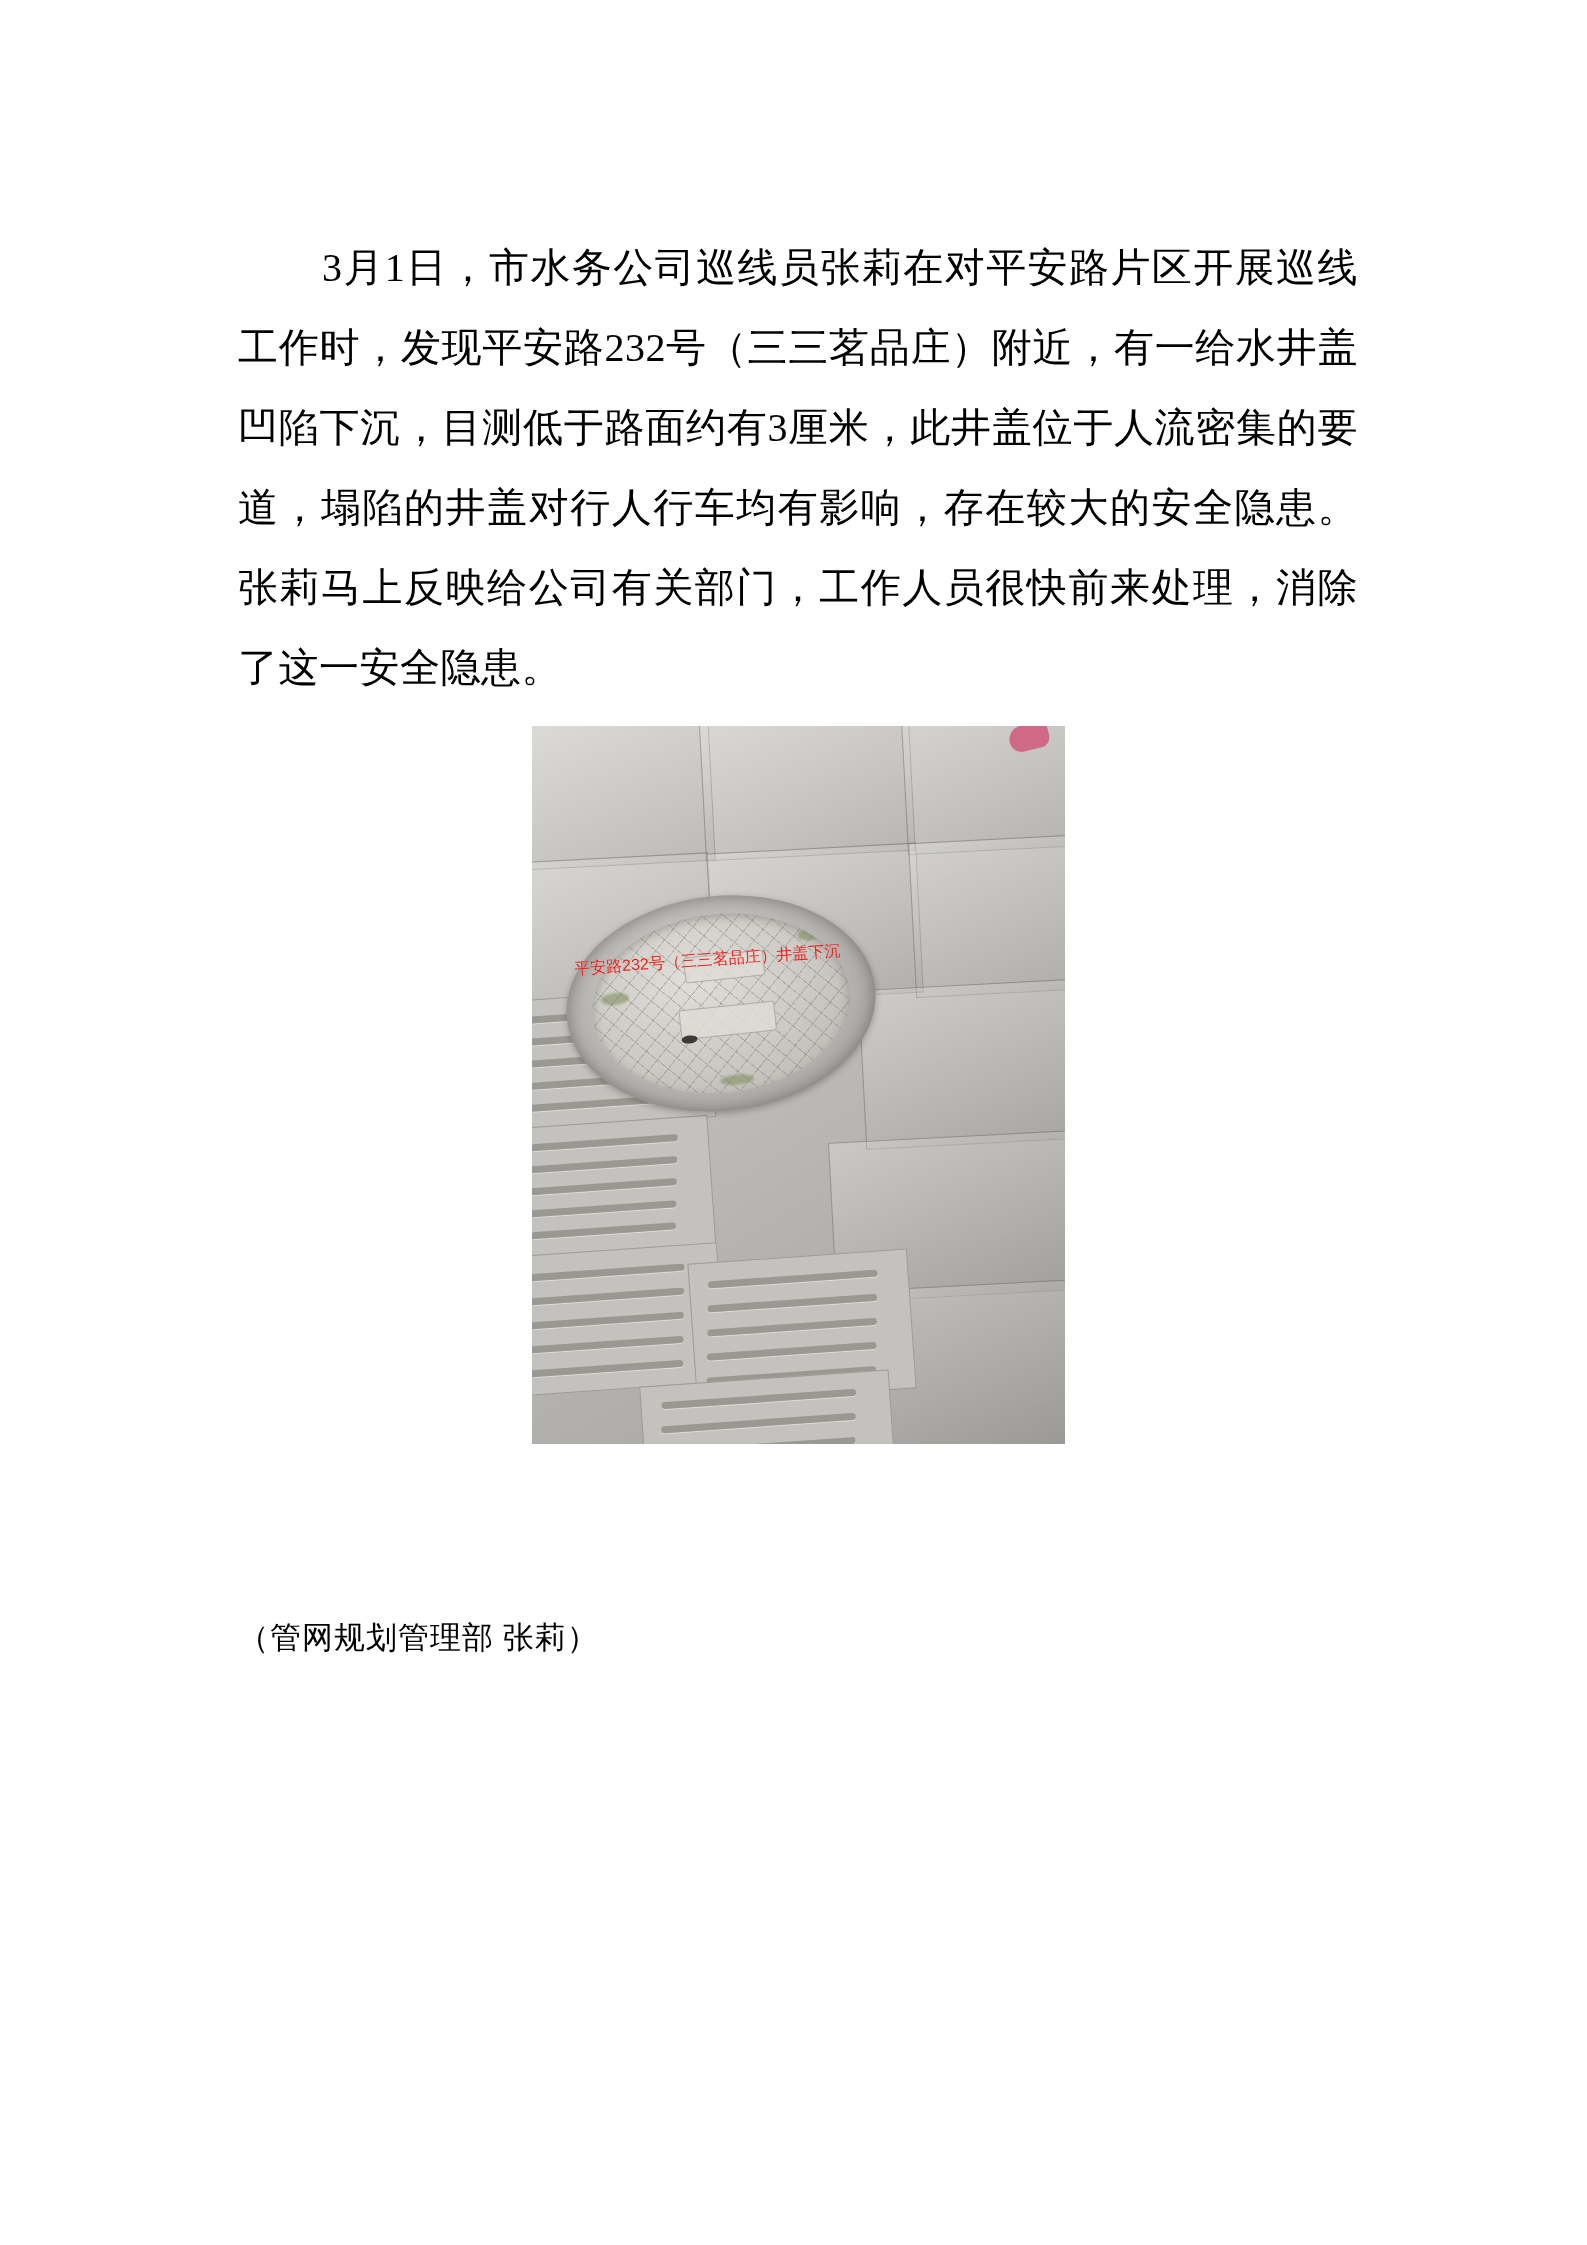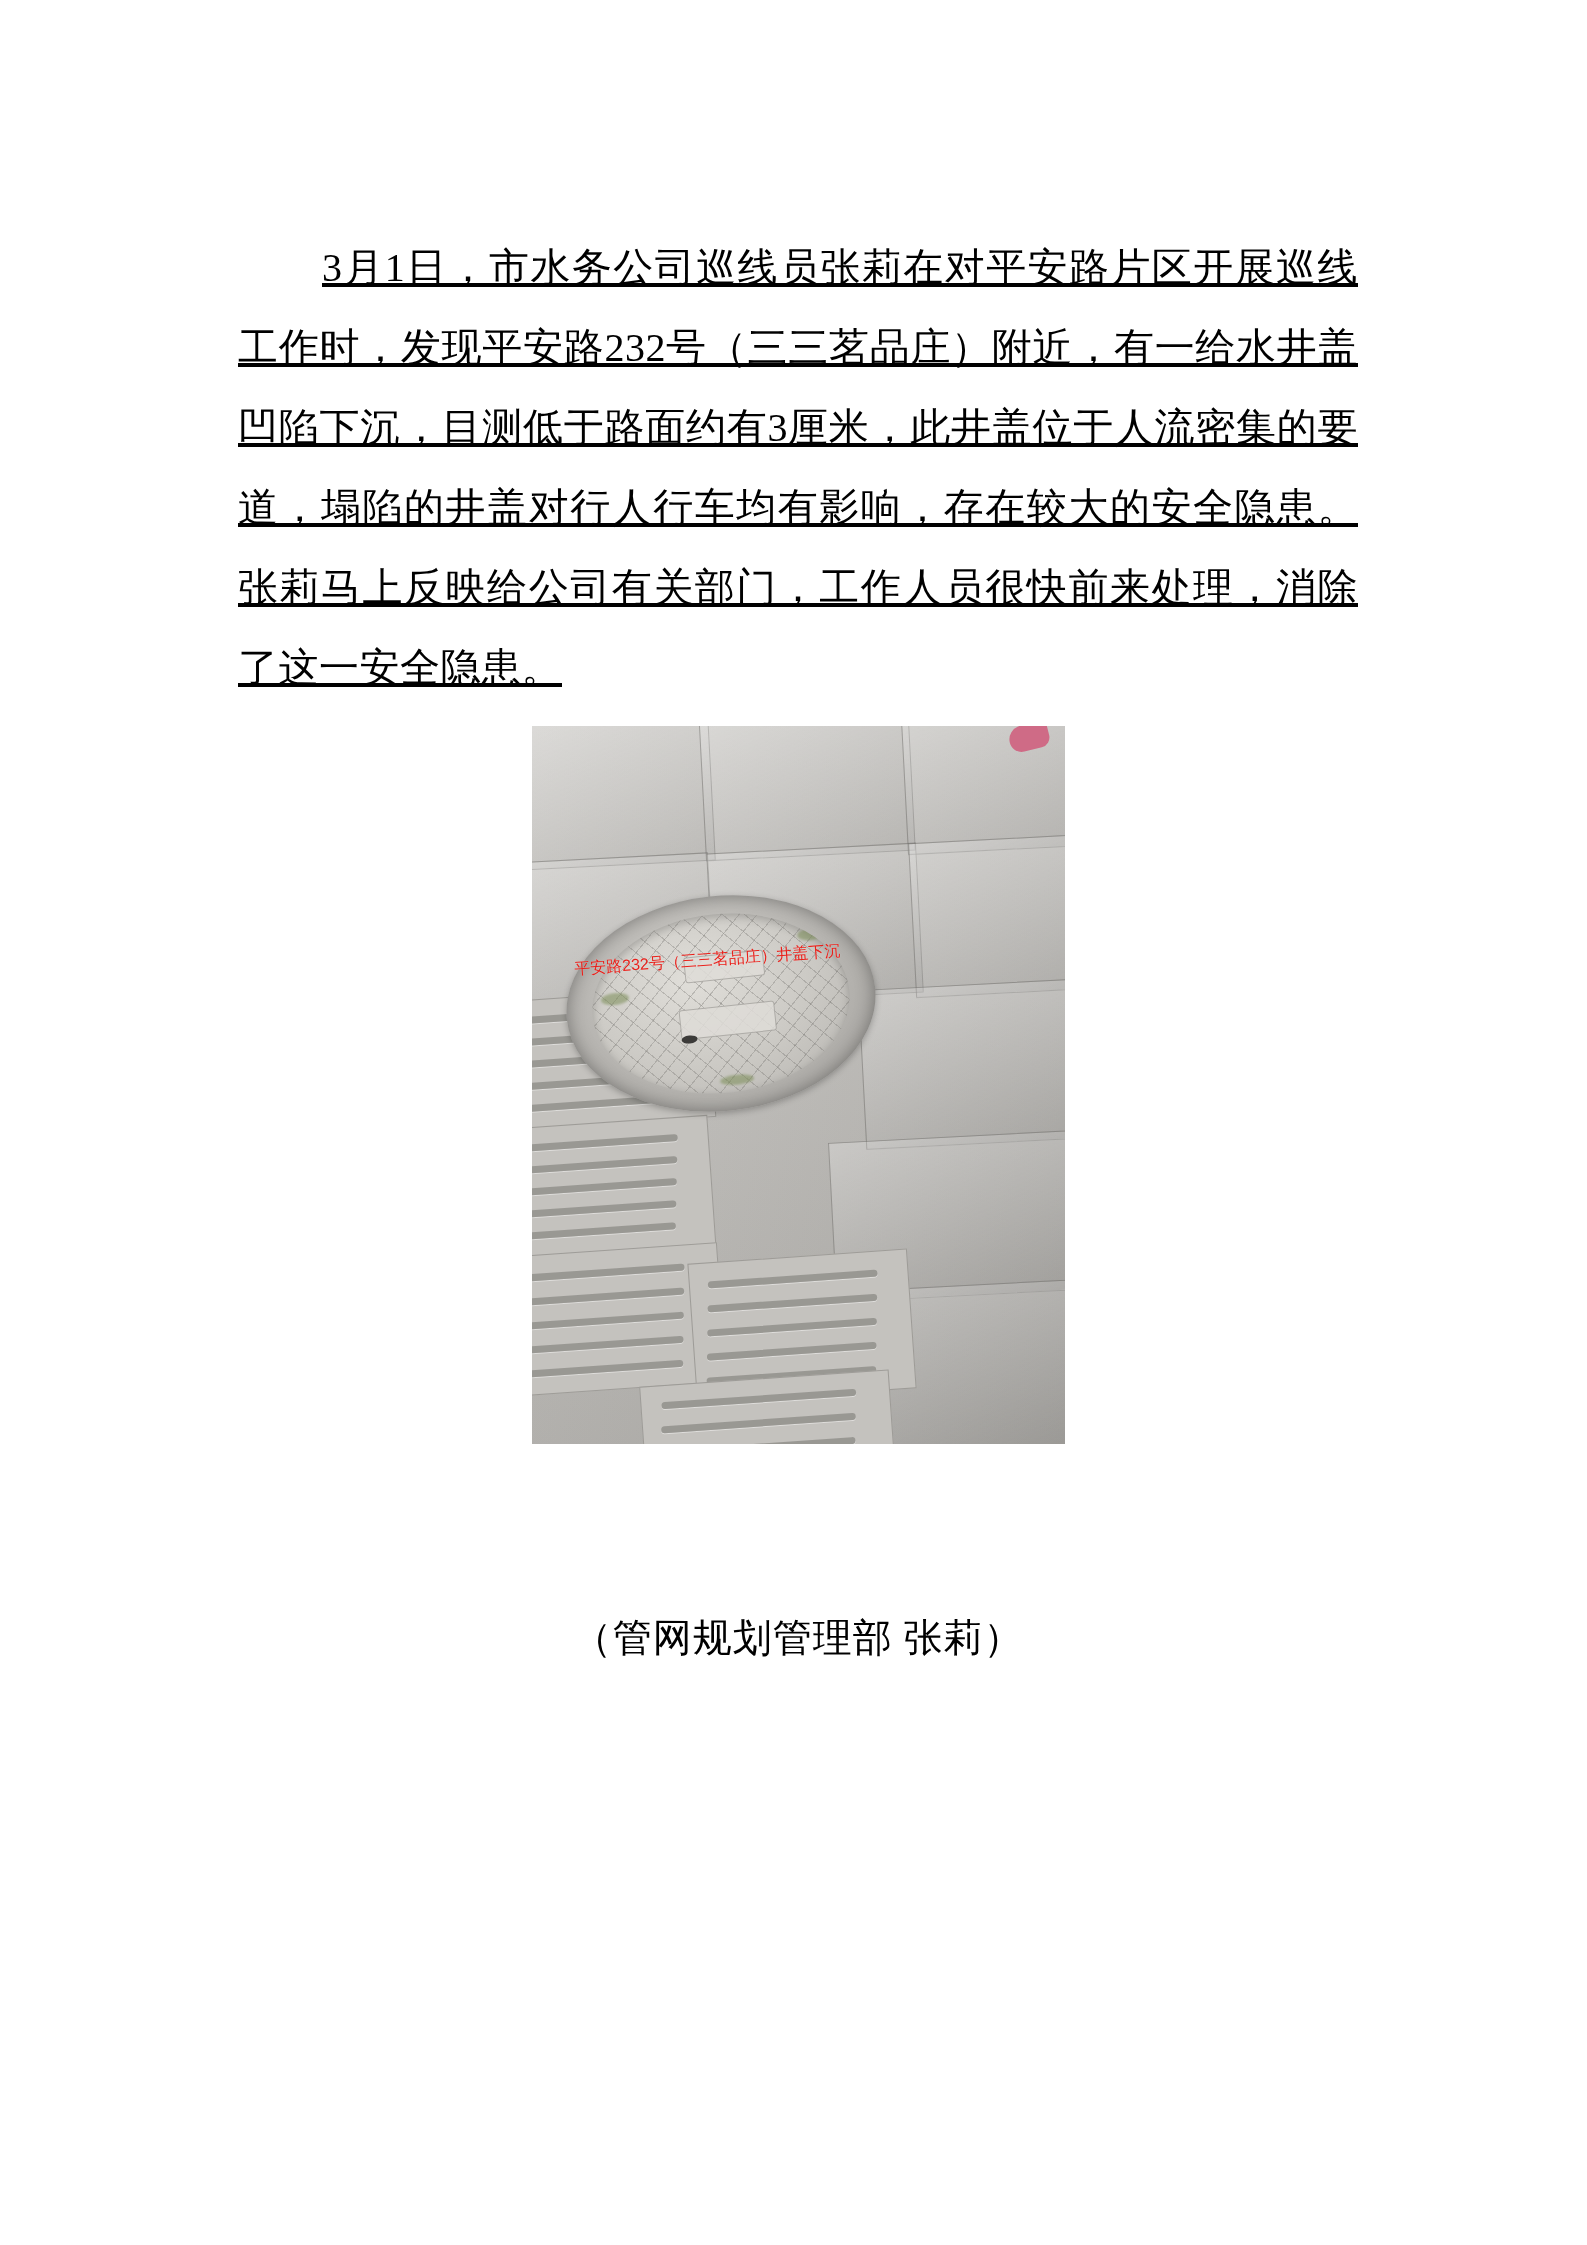--- a/index.html
+++ b/index.html
@@ -30,21 +30,20 @@
   }
   .paragraph {
     font-size: 40px;
     line-height: 80px;
     text-align: justify;
     text-justify: inter-ideograph;
     letter-spacing: 0.5px;
     text-indent: 84px;
     margin: 0;
     font-family: "Liberation Serif", "DejaVu Serif", serif;
-    text-decoration: underline;
   }
   .photo-wrap {
     margin-top: 18px;
     display: flex;
     justify-content: center;
   }
   .photo {
     position: relative;
     width: 533px;
     height: 718px;
@@ -148,22 +147,21 @@
     font-family: "Liberation Sans", sans-serif;
     white-space: nowrap;
     transform: rotate(-4deg);
     text-shadow: 0 0 1px rgba(255,255,255,0.5);
   }
   .signature {
     position: absolute;
     left: 238px;
     top: 1608px;
     width: 1120px;
-    text-align: center;
-    font-size: 39px;
+    font-size: 31px;
     line-height: 60px;
     letter-spacing: 1px;
   }
 </style>
 </head>
 <body>
 
 <div class="page">
 
   <div class="doc-body">

